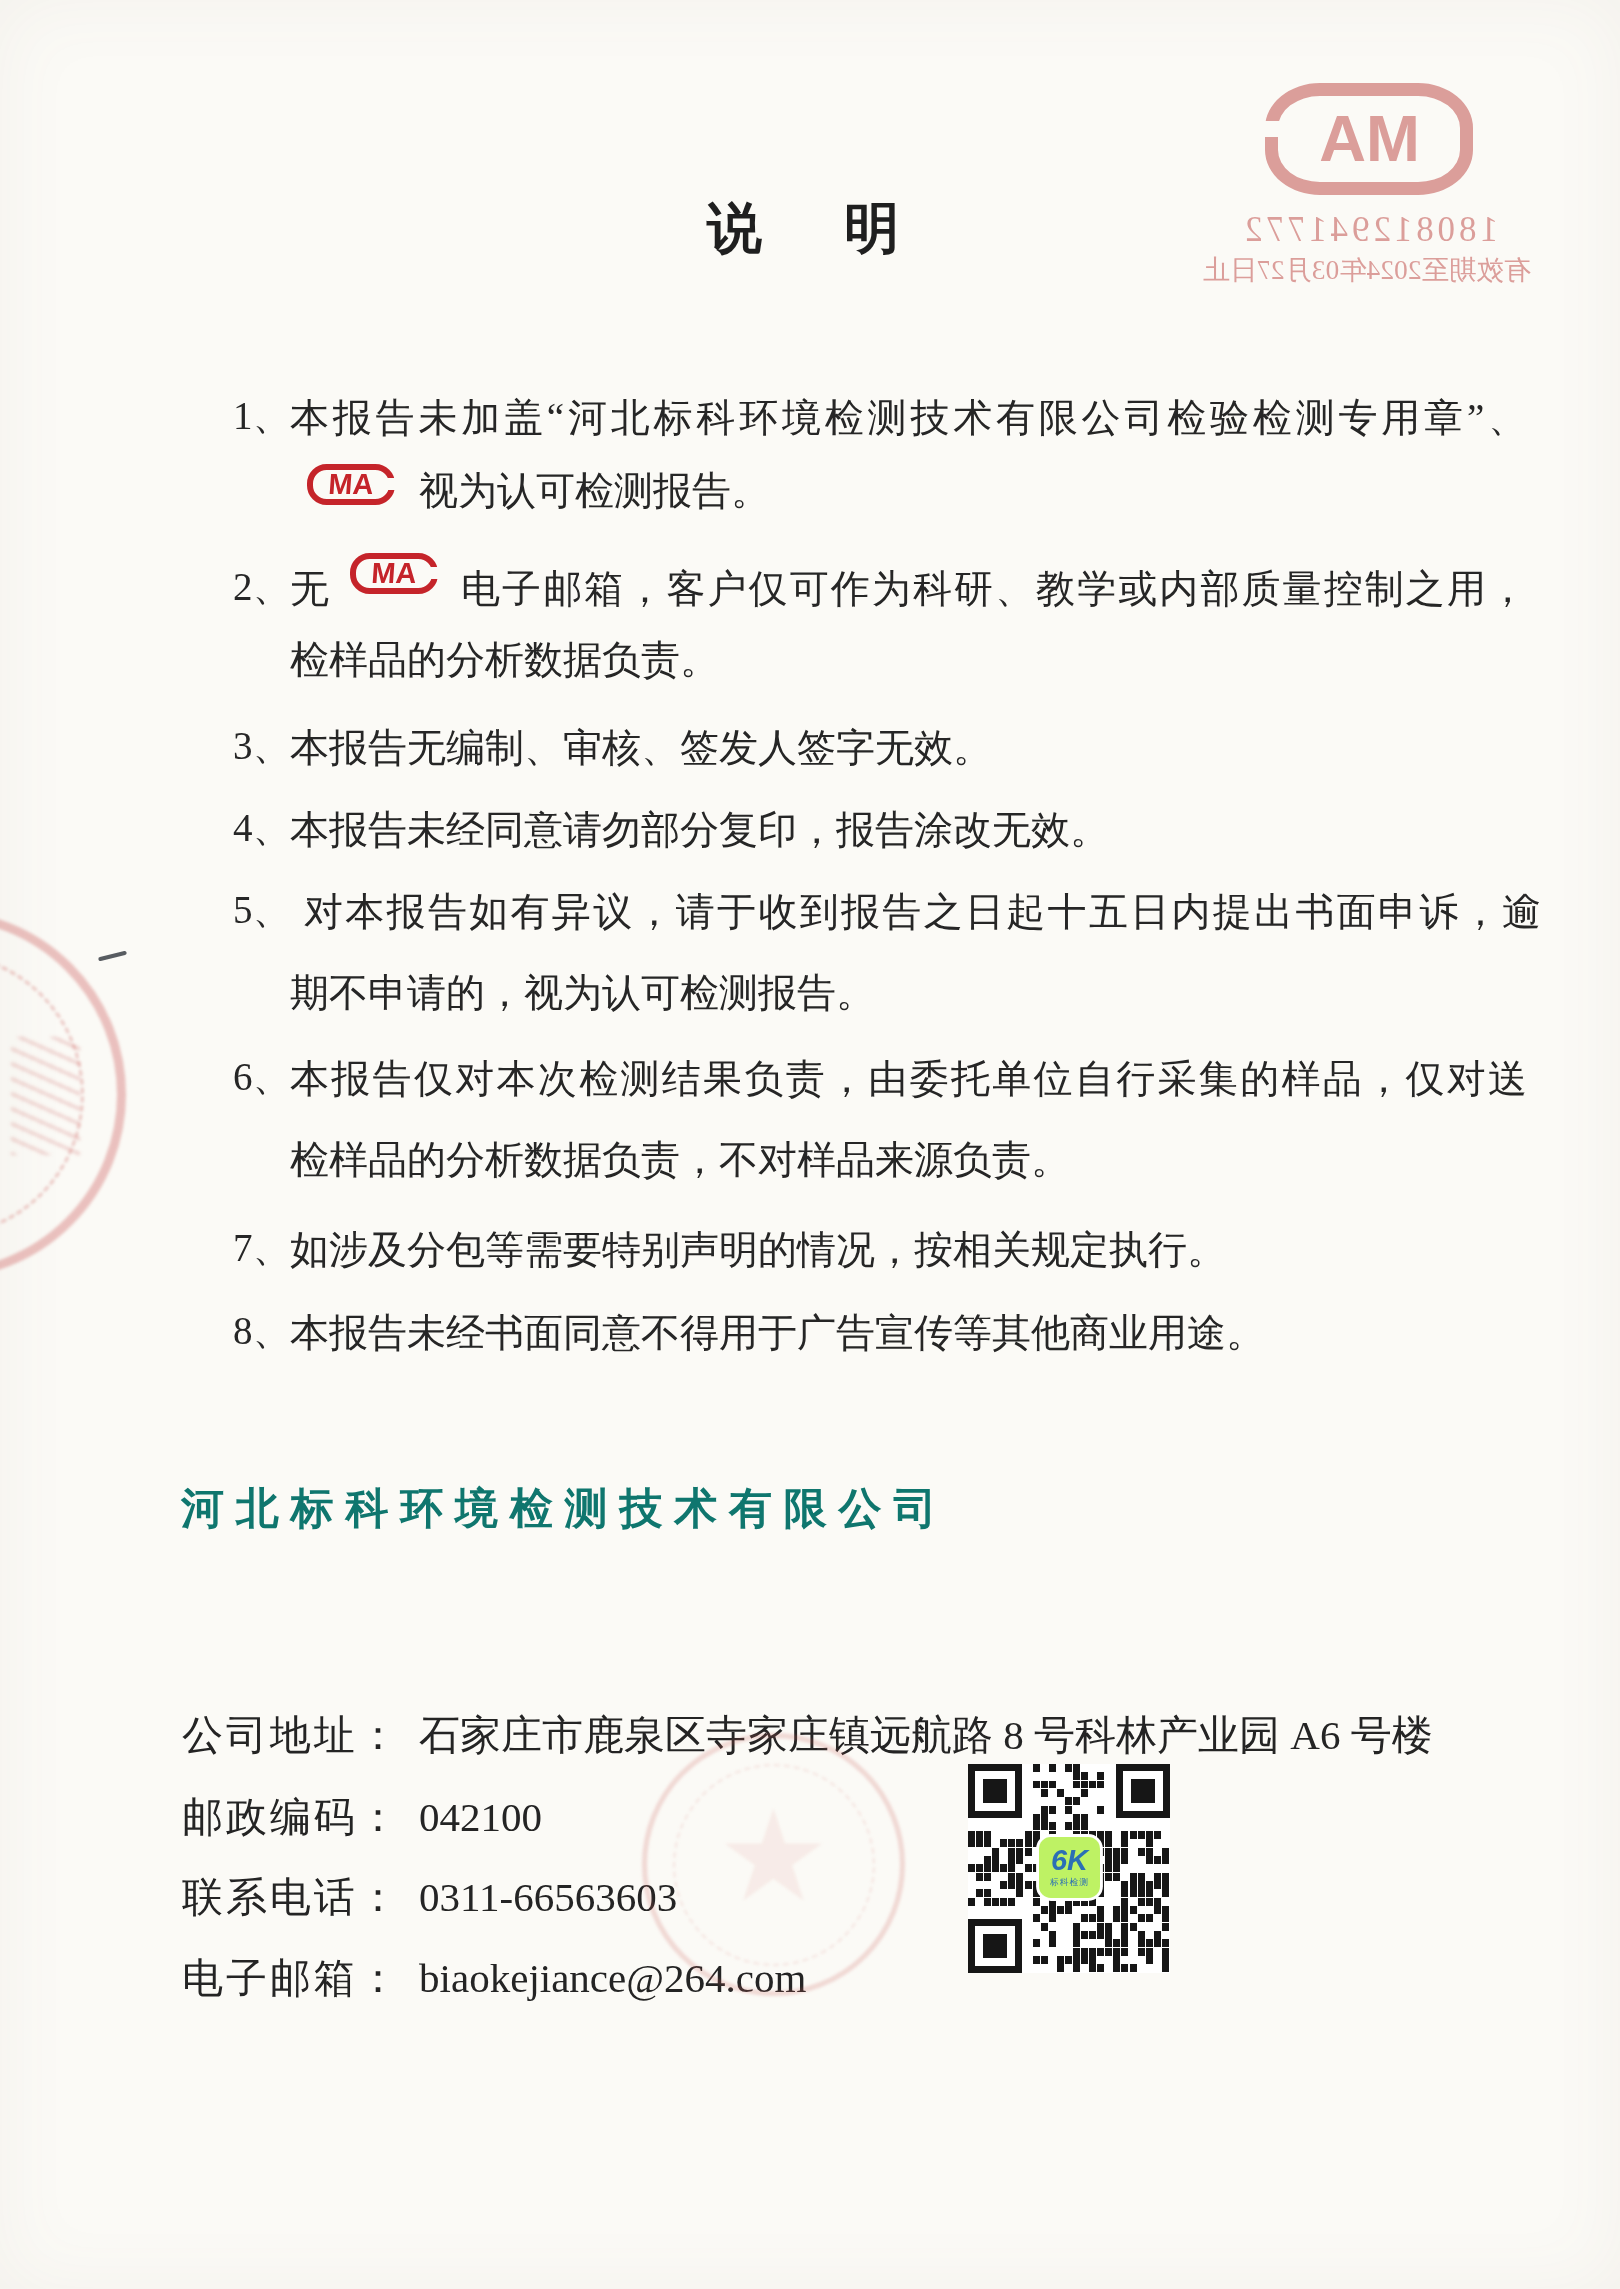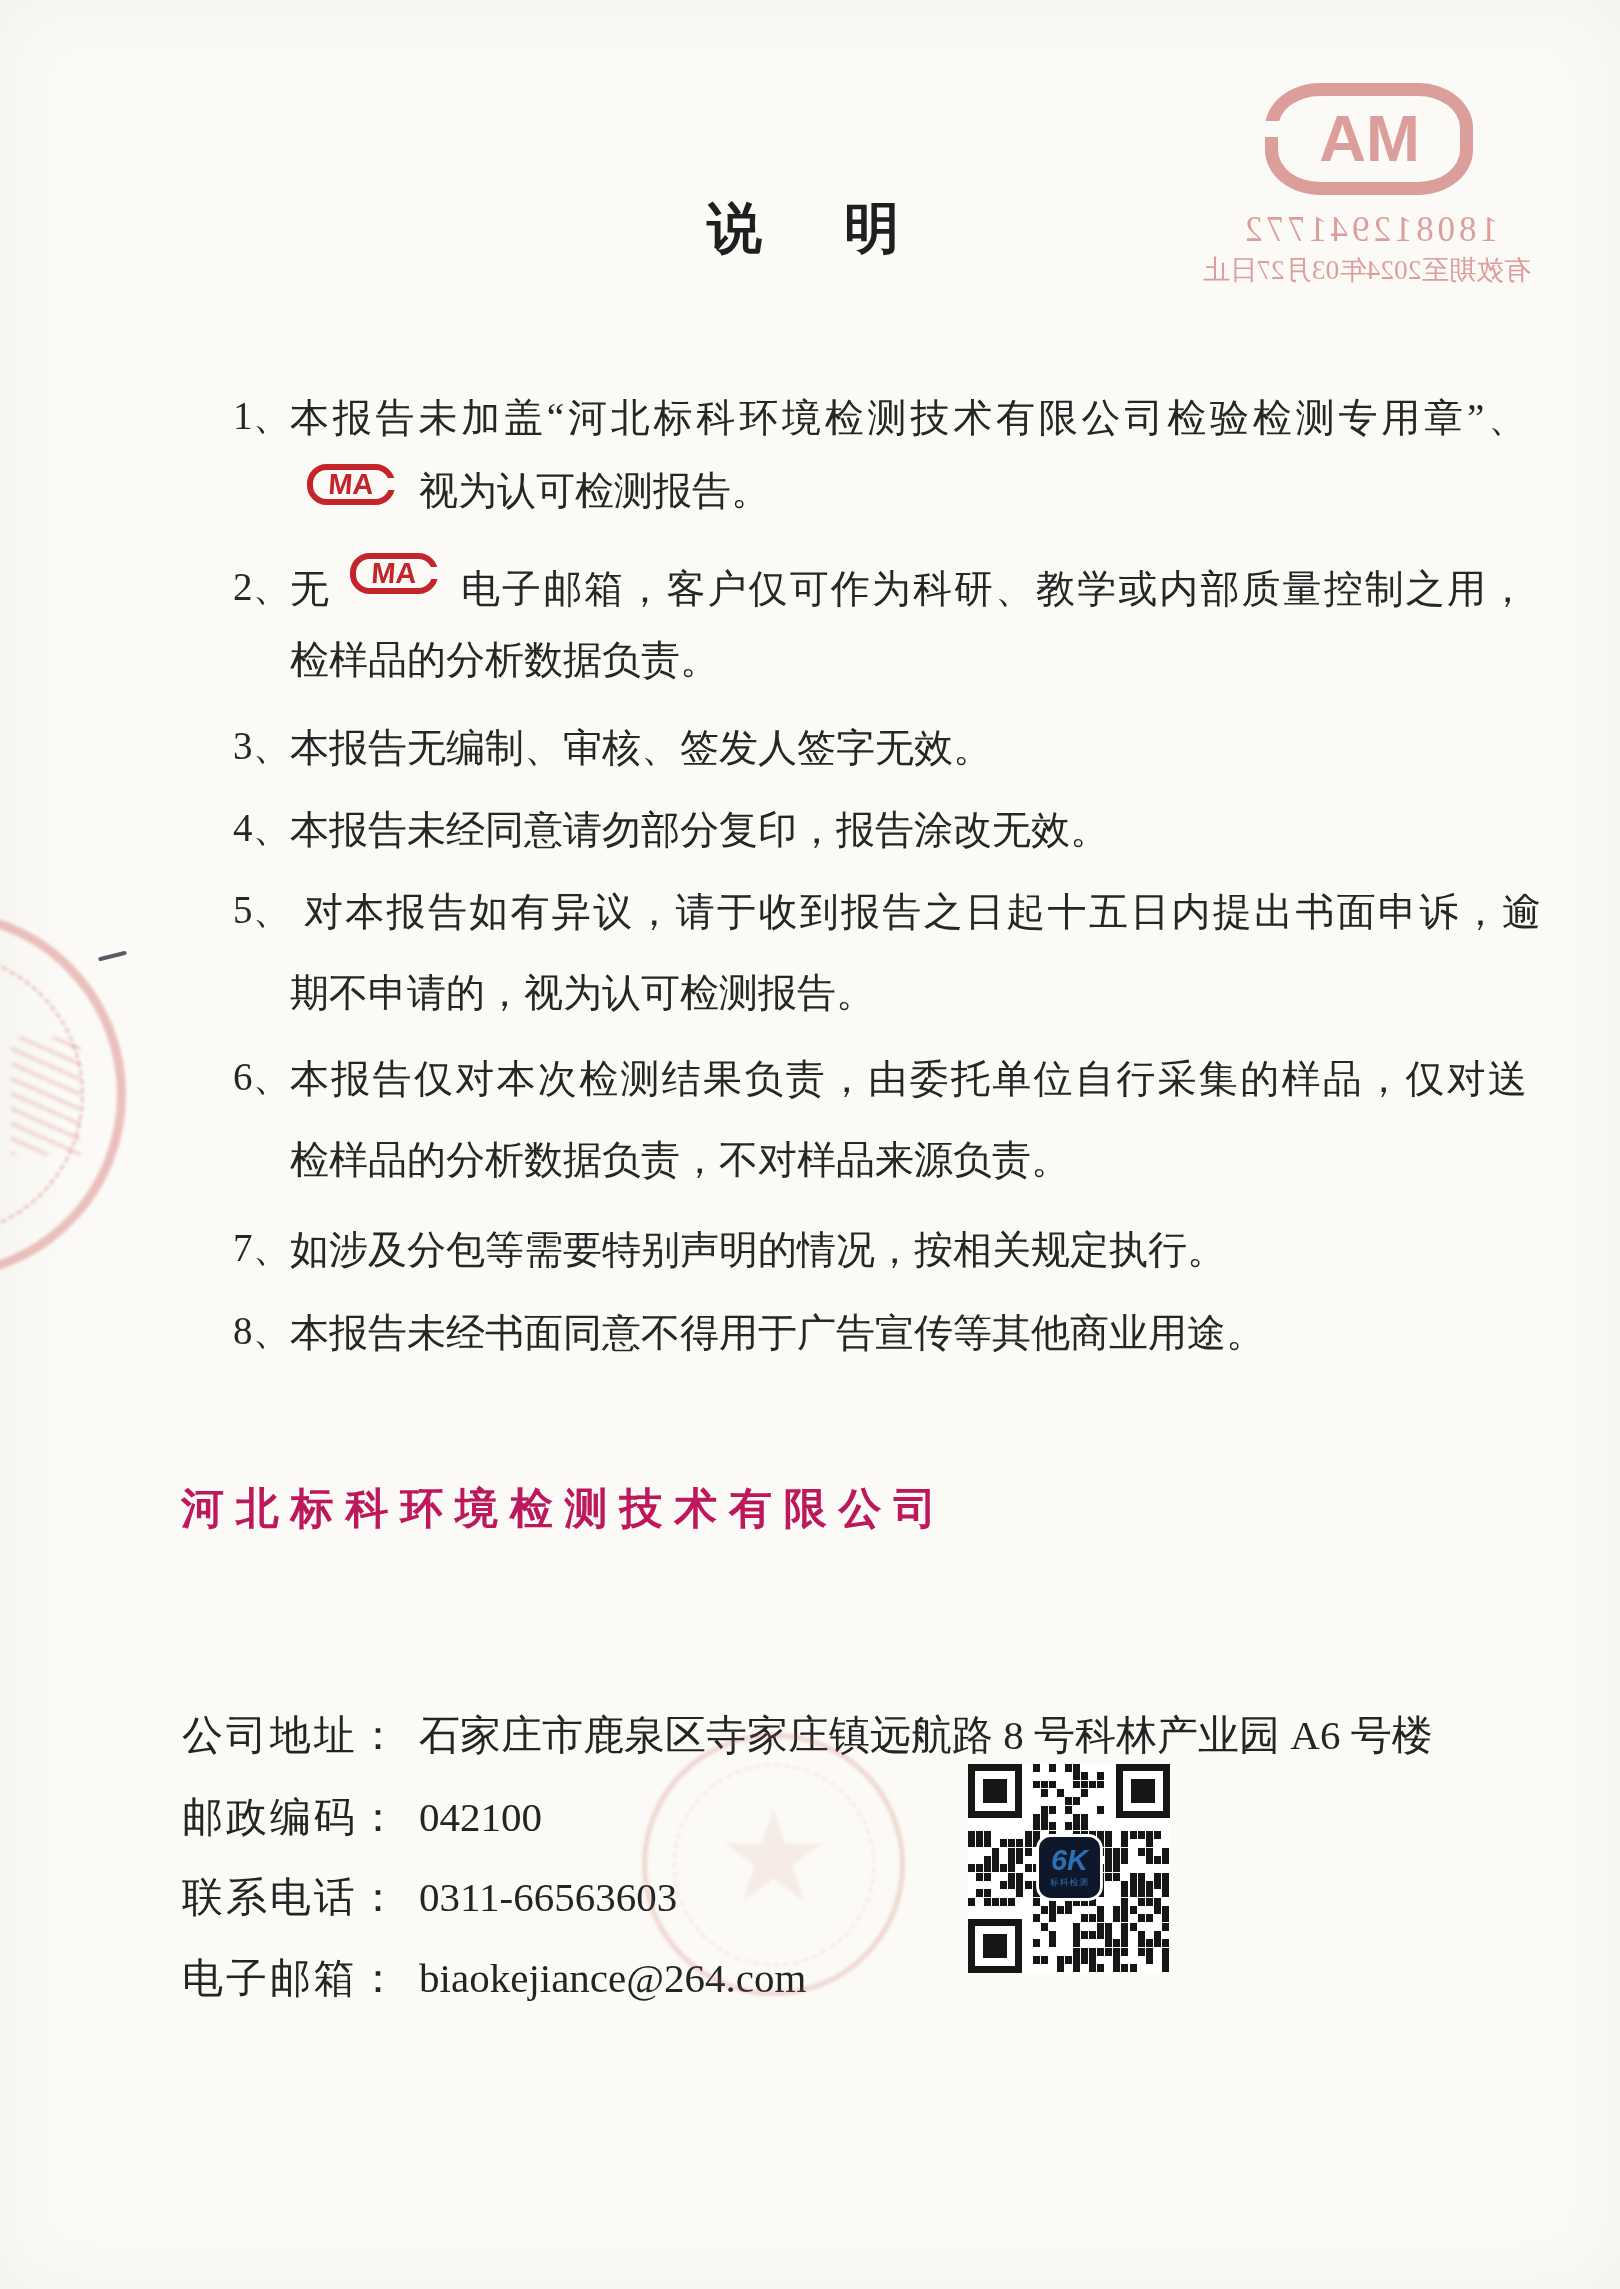--- a/index.html
+++ b/index.html
@@ -36,33 +36,33 @@
   }
   .cma-text{
     position:absolute;inset:0;display:flex;align-items:center;justify-content:center;
     color:#c5242a;font-weight:700;font-size:29px;line-height:1;
     font-family:"Liberation Sans","DejaVu Sans",sans-serif;
     transform:skewX(-4deg);letter-spacing:0px;
   }
   
   .company{
     position:absolute;left:181px;top:1480px;
-    font-size:43px;font-weight:700;letter-spacing:11.8px;white-space:nowrap;color:#be185d;
+    font-size:43px;font-weight:700;letter-spacing:11.8px;white-space:nowrap;color:#0f766e;
   }
   .contact-row{position:absolute;left:182px;font-size:41px;white-space:nowrap;color:#242424;}
   .contact-label{letter-spacing:2.9px;margin-top:32px;}
   .contact-value{margin-left:17.6px;}
   
   .qr{position:absolute;left:968px;top:1764px;width:202px;height:209px;background:#fff;z-index:3;}
   .qr-cell{position:absolute;background:#161616;}
   .finder{position:absolute;width:40px;height:40px;border:7.8px solid #161616;background:#fff;}
   .finder::after{content:"";position:absolute;left:7.8px;top:7.8px;width:24.5px;height:24.5px;background:#161616;}
   .f-tl{left:0;top:0;} .f-tr{right:0;top:0;} .f-bl{left:0;bottom:0;}
   .qr-logo{
-    position:absolute;left:71px;top:73px;width:61px;height:61px;background:#0f172a;border-radius:11.8px;
+    position:absolute;left:71px;top:73px;width:61px;height:61px;background:#bef264;border-radius:11.8px;
     display:flex;flex-direction:column;align-items:center;justify-content:center;
     box-shadow:0 0 0 2.9px #fff;
   }
   .qr-logo-mark{
     font-family:"Liberation Sans","DejaVu Sans",sans-serif;
     font-size:29px;font-weight:700;font-style:italic;color:#2b6fb5;line-height:1;
   }
   .qr-logo-caption{
     font-family:"Liberation Sans","DejaVu Sans",sans-serif;
     font-size:8.8px;color:#2b6fb5;letter-spacing:1px;margin-top:2px;white-space:nowrap;

